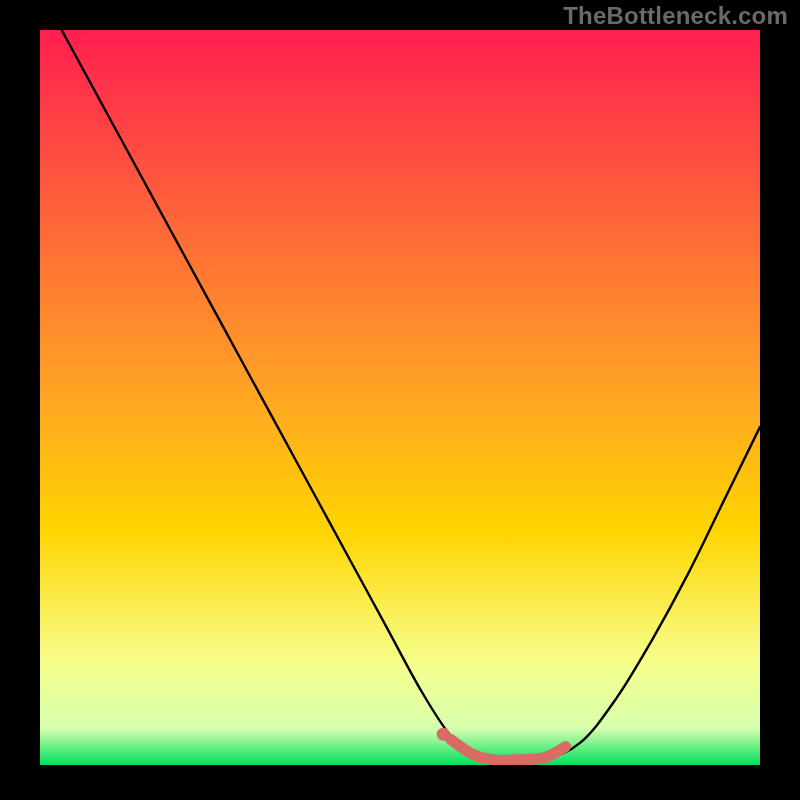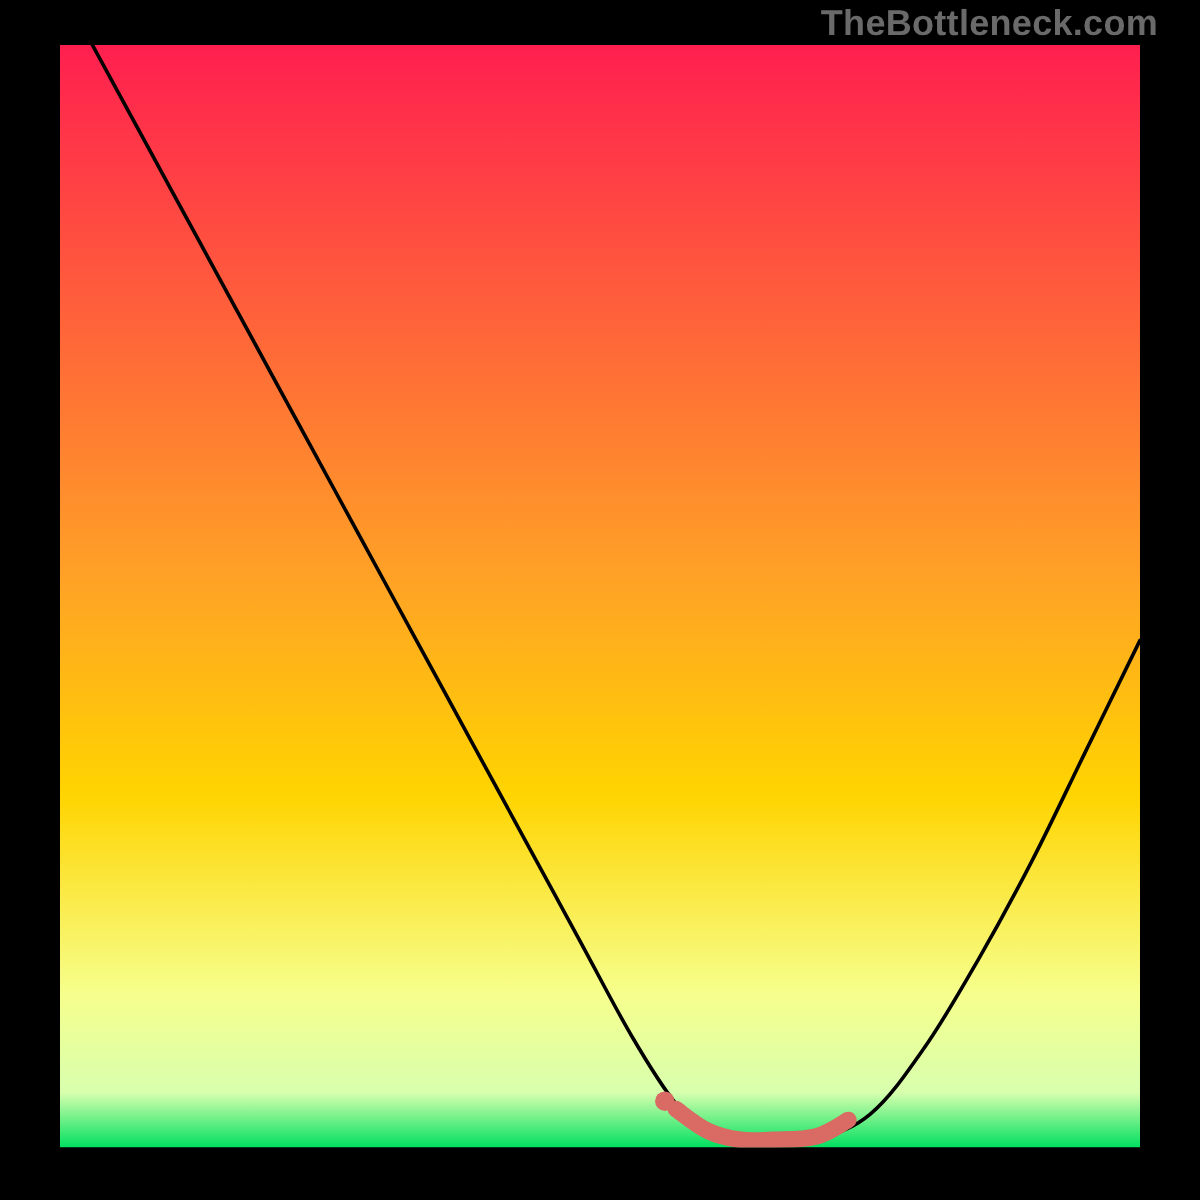--- a/index.html
+++ b/index.html
@@ -12,21 +12,21 @@
   }
   .frame {
     position: relative;
     width: 800px;
     height: 800px;
     background: #000;
   }
   .watermark {
     position: absolute;
     top: 2px;
-    right: 28px;
+    right: 12px;
     font-family: Arial, Helvetica, sans-serif;
     font-size: 24px;
     font-weight: 600;
     color: #6a6a6a;
     letter-spacing: 0.2px;
   }
   .plot {
     position: absolute;
     left: 40px;
     top: 30px;

